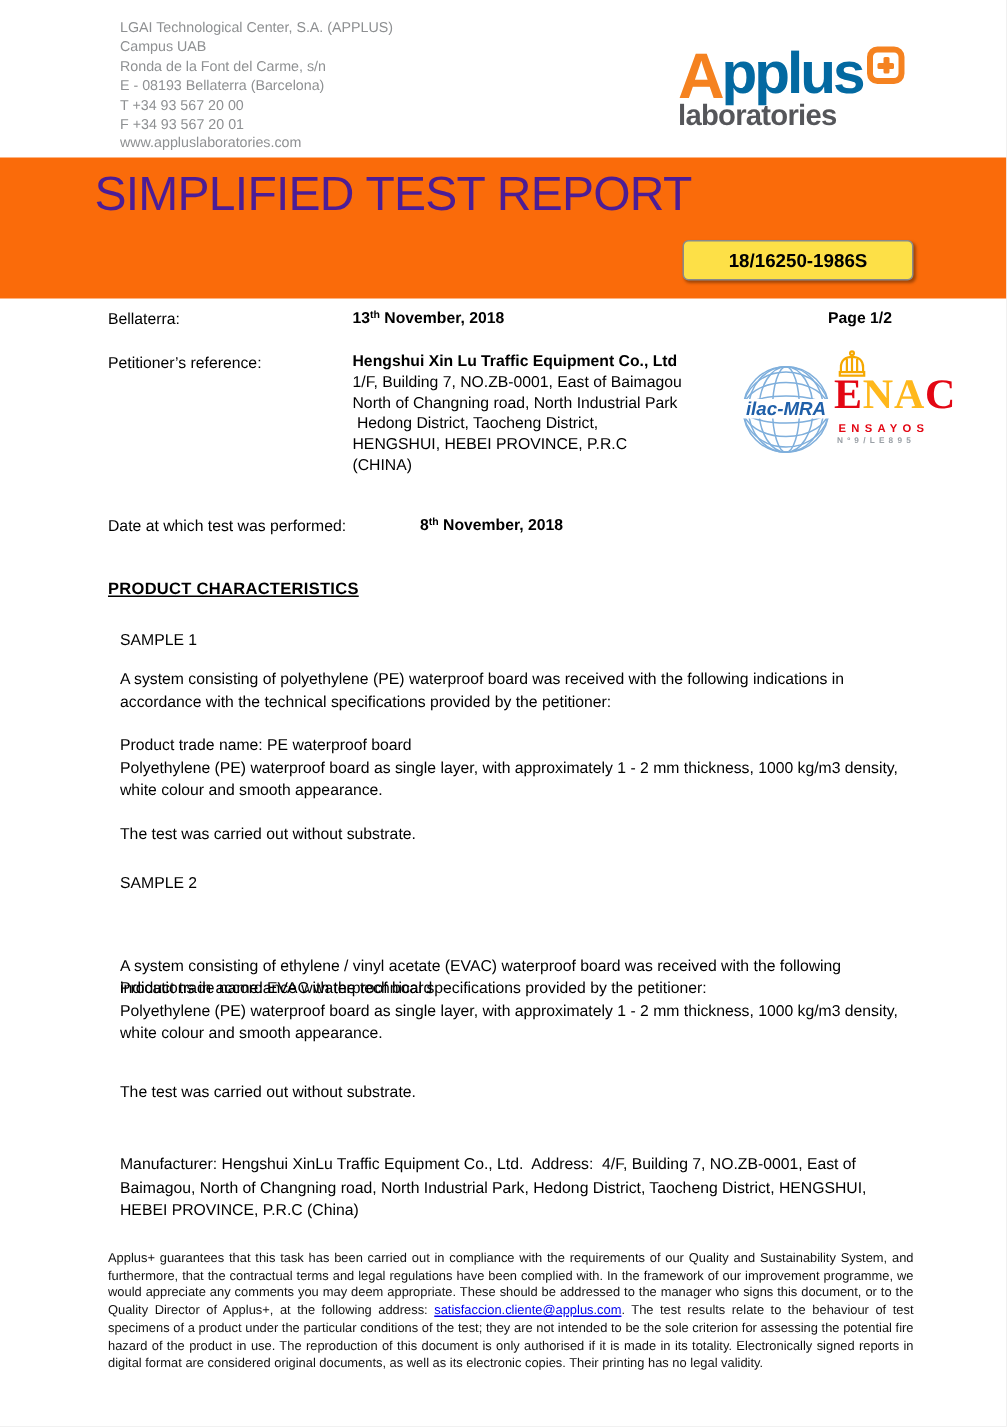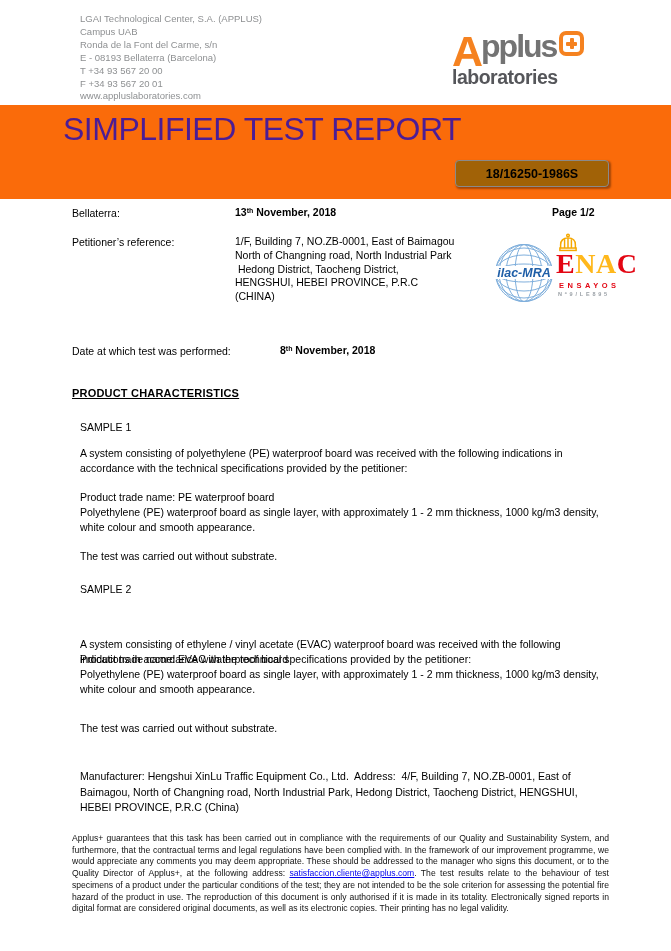--- a/index.html
+++ b/index.html
@@ -9,32 +9,32 @@
     font-family:"Liberation Sans", sans-serif; color:#000;
   }
 
   
   .contact { position:absolute; left:80px; top:13px; font-size:9.5px; line-height:12.9px; color:#8e9092; }
   .contact div { white-space:pre; }
 
   .logo { position:absolute; left:452px; top:30px; width:195px; }
   .logo-main { display:flex; align-items:flex-start; justify-content:flex-start; line-height:1; }
   .brand-a   { color:#f58220; font-size:43px; font-weight:bold; letter-spacing:-2px; }
-  .brand-rest{ color:#737373; font-size:32px; font-weight:bold; letter-spacing:-2px; }
+  .brand-rest{ color:#0369a1; font-size:39px; font-weight:bold; letter-spacing:-2px; }
   .plus-box  { position:relative; width:17px; height:17px; border:4px solid #f58220; border-radius:7px; margin-left:3px; margin-top:1px; }
   .plus-box .ph { position:absolute; left:3px; top:6.5px; width:11px; height:4px; background:#f58220; border-radius:1px; }
   .plus-box .pv { position:absolute; left:6.5px; top:3px; width:4px; height:11px; background:#f58220; border-radius:1px; }
   .logo-sub { text-align:left; color:#55565a; font-weight:bold; font-size:19.5px; letter-spacing:-0.5px; margin-top:-7px; padding-right:2px; }
 
   
   .banner { position:absolute; left:0; top:105px; width:671px; height:94px; background:#fa6b0a; }
   .banner-title { position:absolute; left:63px; top:6px; font-size:32px; letter-spacing:-0.5px; color:#4c1d95; }
   .report-box {
     position:absolute; left:455px; top:55px; width:152px; height:25px;
-    background:#a16207; border:1px solid #8a8a8a; border-radius:4px;
+    background:#fde047; border:1px solid #8a8a8a; border-radius:4px;
     box-shadow:1.5px 1.5px 2px rgba(0,0,0,0.35);
     display:flex; align-items:center; justify-content:center;
     font-weight:bold; font-size:12.5px; color:#000;
   }
 
   
   .t { position:absolute; font-size:10.5px;text-align:center; }
   .b { font-weight:bold; }
   sup.th { font-size:7px; font-weight:bold; vertical-align:top; position:relative; top:1px; }
   .company { position:absolute; left:235px; top:235px; font-size:10.5px; line-height:13.8px; }
@@ -96,20 +96,21 @@
       <span>18/16250-1986S</span>
     </div>
   </div>
 
   <span class="t" style="left:72px; top:207px;">Bellaterra:</span>
   <span class="t b" style="left:235px; top:206px; white-space:pre;"><span>13</span><sup class="th">th</sup><span> November, 2018</span></span>
   <span class="t b" style="left:552px; top:206px;">Page 1/2</span>
 
   <span class="t" style="left:72px; top:236px;">Petitioner’s reference:</span>
   <div class="company">
+    <div class="name">Hengshui Xin Lu Traffic Equipment Co., Ltd</div>
     <div>1/F, Building 7, NO.ZB-0001, East of Baimagou</div>
     <div>North of Changning road, North Industrial Park</div>
     <div> Hedong District, Taocheng District,</div>
     <div>HENGSHUI, HEBEI PROVINCE, P.R.C</div>
     <div>(CHINA)</div>
   </div>
 
   <div class="ilac">
     <svg width="64" height="60" viewBox="0 0 64 60">
       <g fill="none" stroke="#7fafdc" stroke-width="1">

